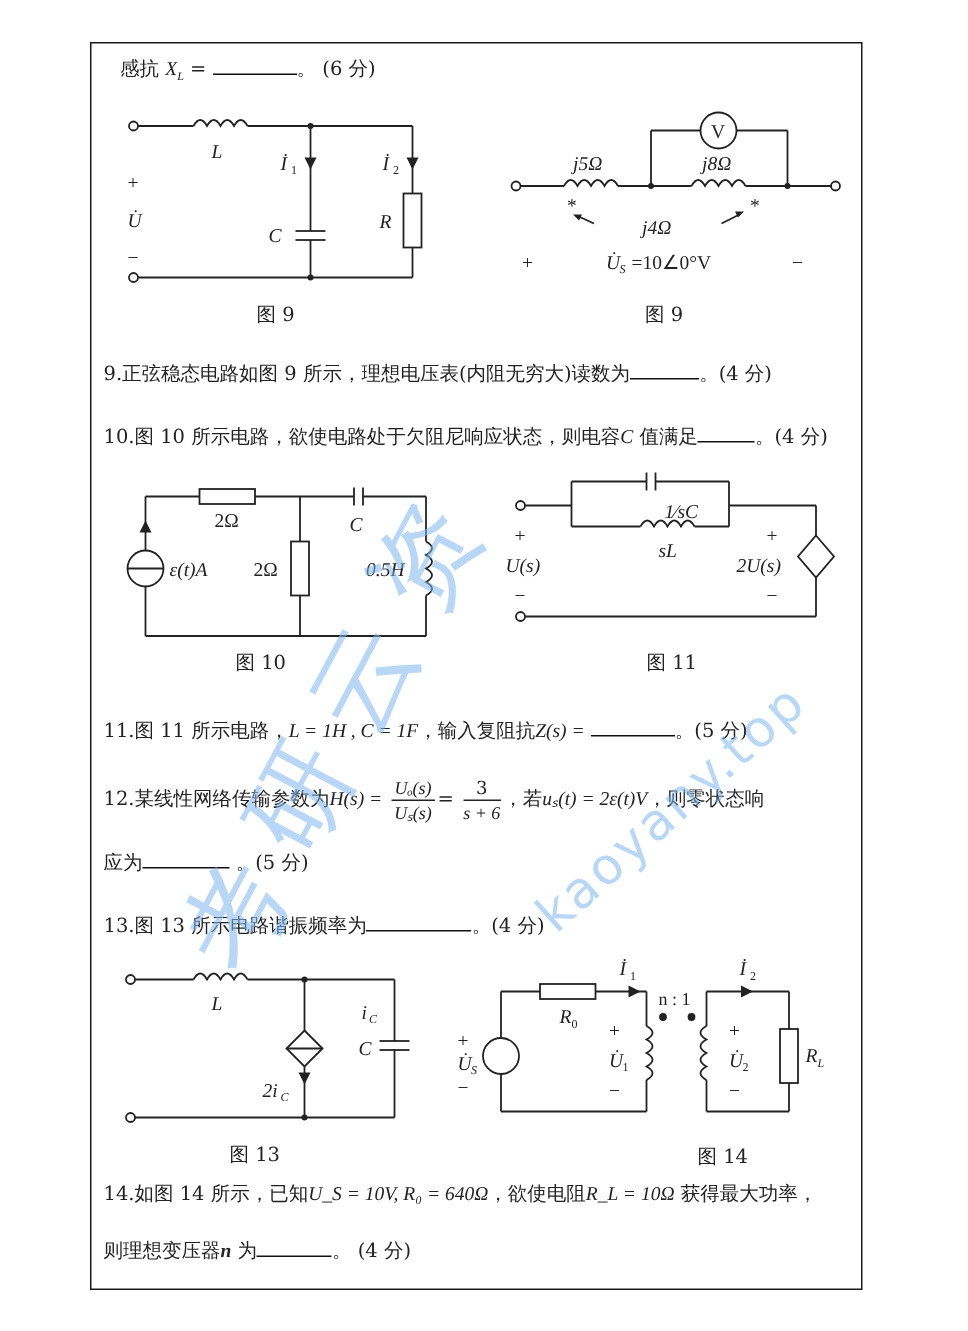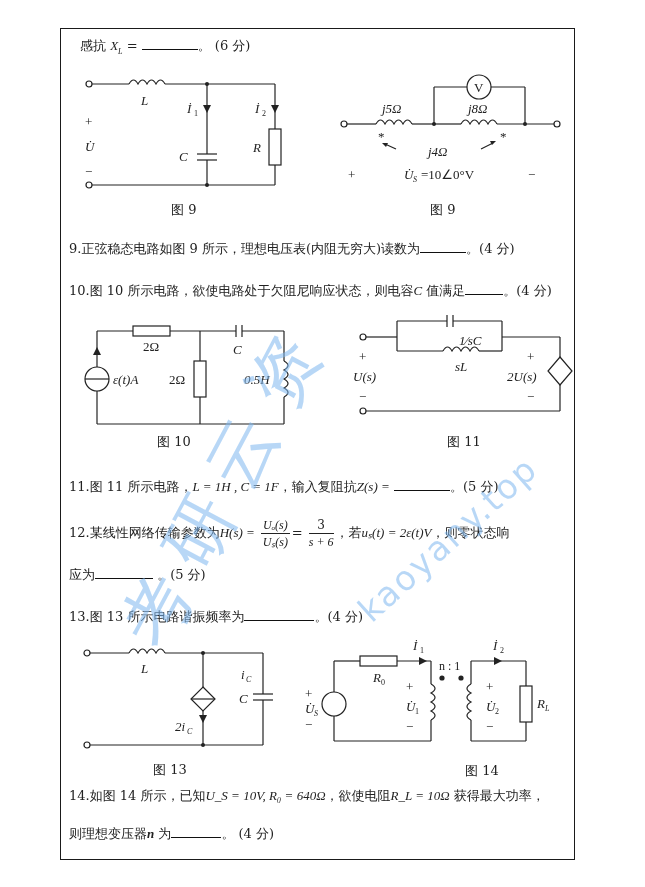--- a/index.html
+++ b/index.html
@@ -135,21 +135,21 @@
       <path d="M12 34 l4 -8 l4 8 z" fill="#222"></path>
       <text x="62" y="30">2Ω</text>
       <text x="88" y="63">2Ω</text>
       <text x="152" y="33" font-style="italic">C</text>
       <text x="163" y="63" font-style="italic">0.5H</text>
       <text x="32" y="63" font-style="italic">ε(t)A</text>
     </svg>
     <div class="caption" style="left:76px; top:112px;">图 10</div>
   </div>
 
-  <div class="fig" style="left:270px; top:290px;margin-left:16px;">
+  <div class="fig" style="left:270px; top:290px;">
     <svg width="230" height="110">
       <g stroke="#222" stroke-width="1.2" fill="none">
         <circle cx="16" cy="18" r="3" fill="#fff"></circle>
         <line x1="19" y1="18" x2="50" y2="18"></line>
         <line x1="50" y1="2" x2="50" y2="32"></line>
         <line x1="50" y1="2" x2="100" y2="2"></line>
         <line x1="100" y1="-4" x2="100" y2="8"></line>
           <line x1="106" y1="-4" x2="106" y2="8"></line>
         <line x1="106" y1="2" x2="155" y2="2"></line>
         <line x1="50" y1="32" x2="96" y2="32"></line>

